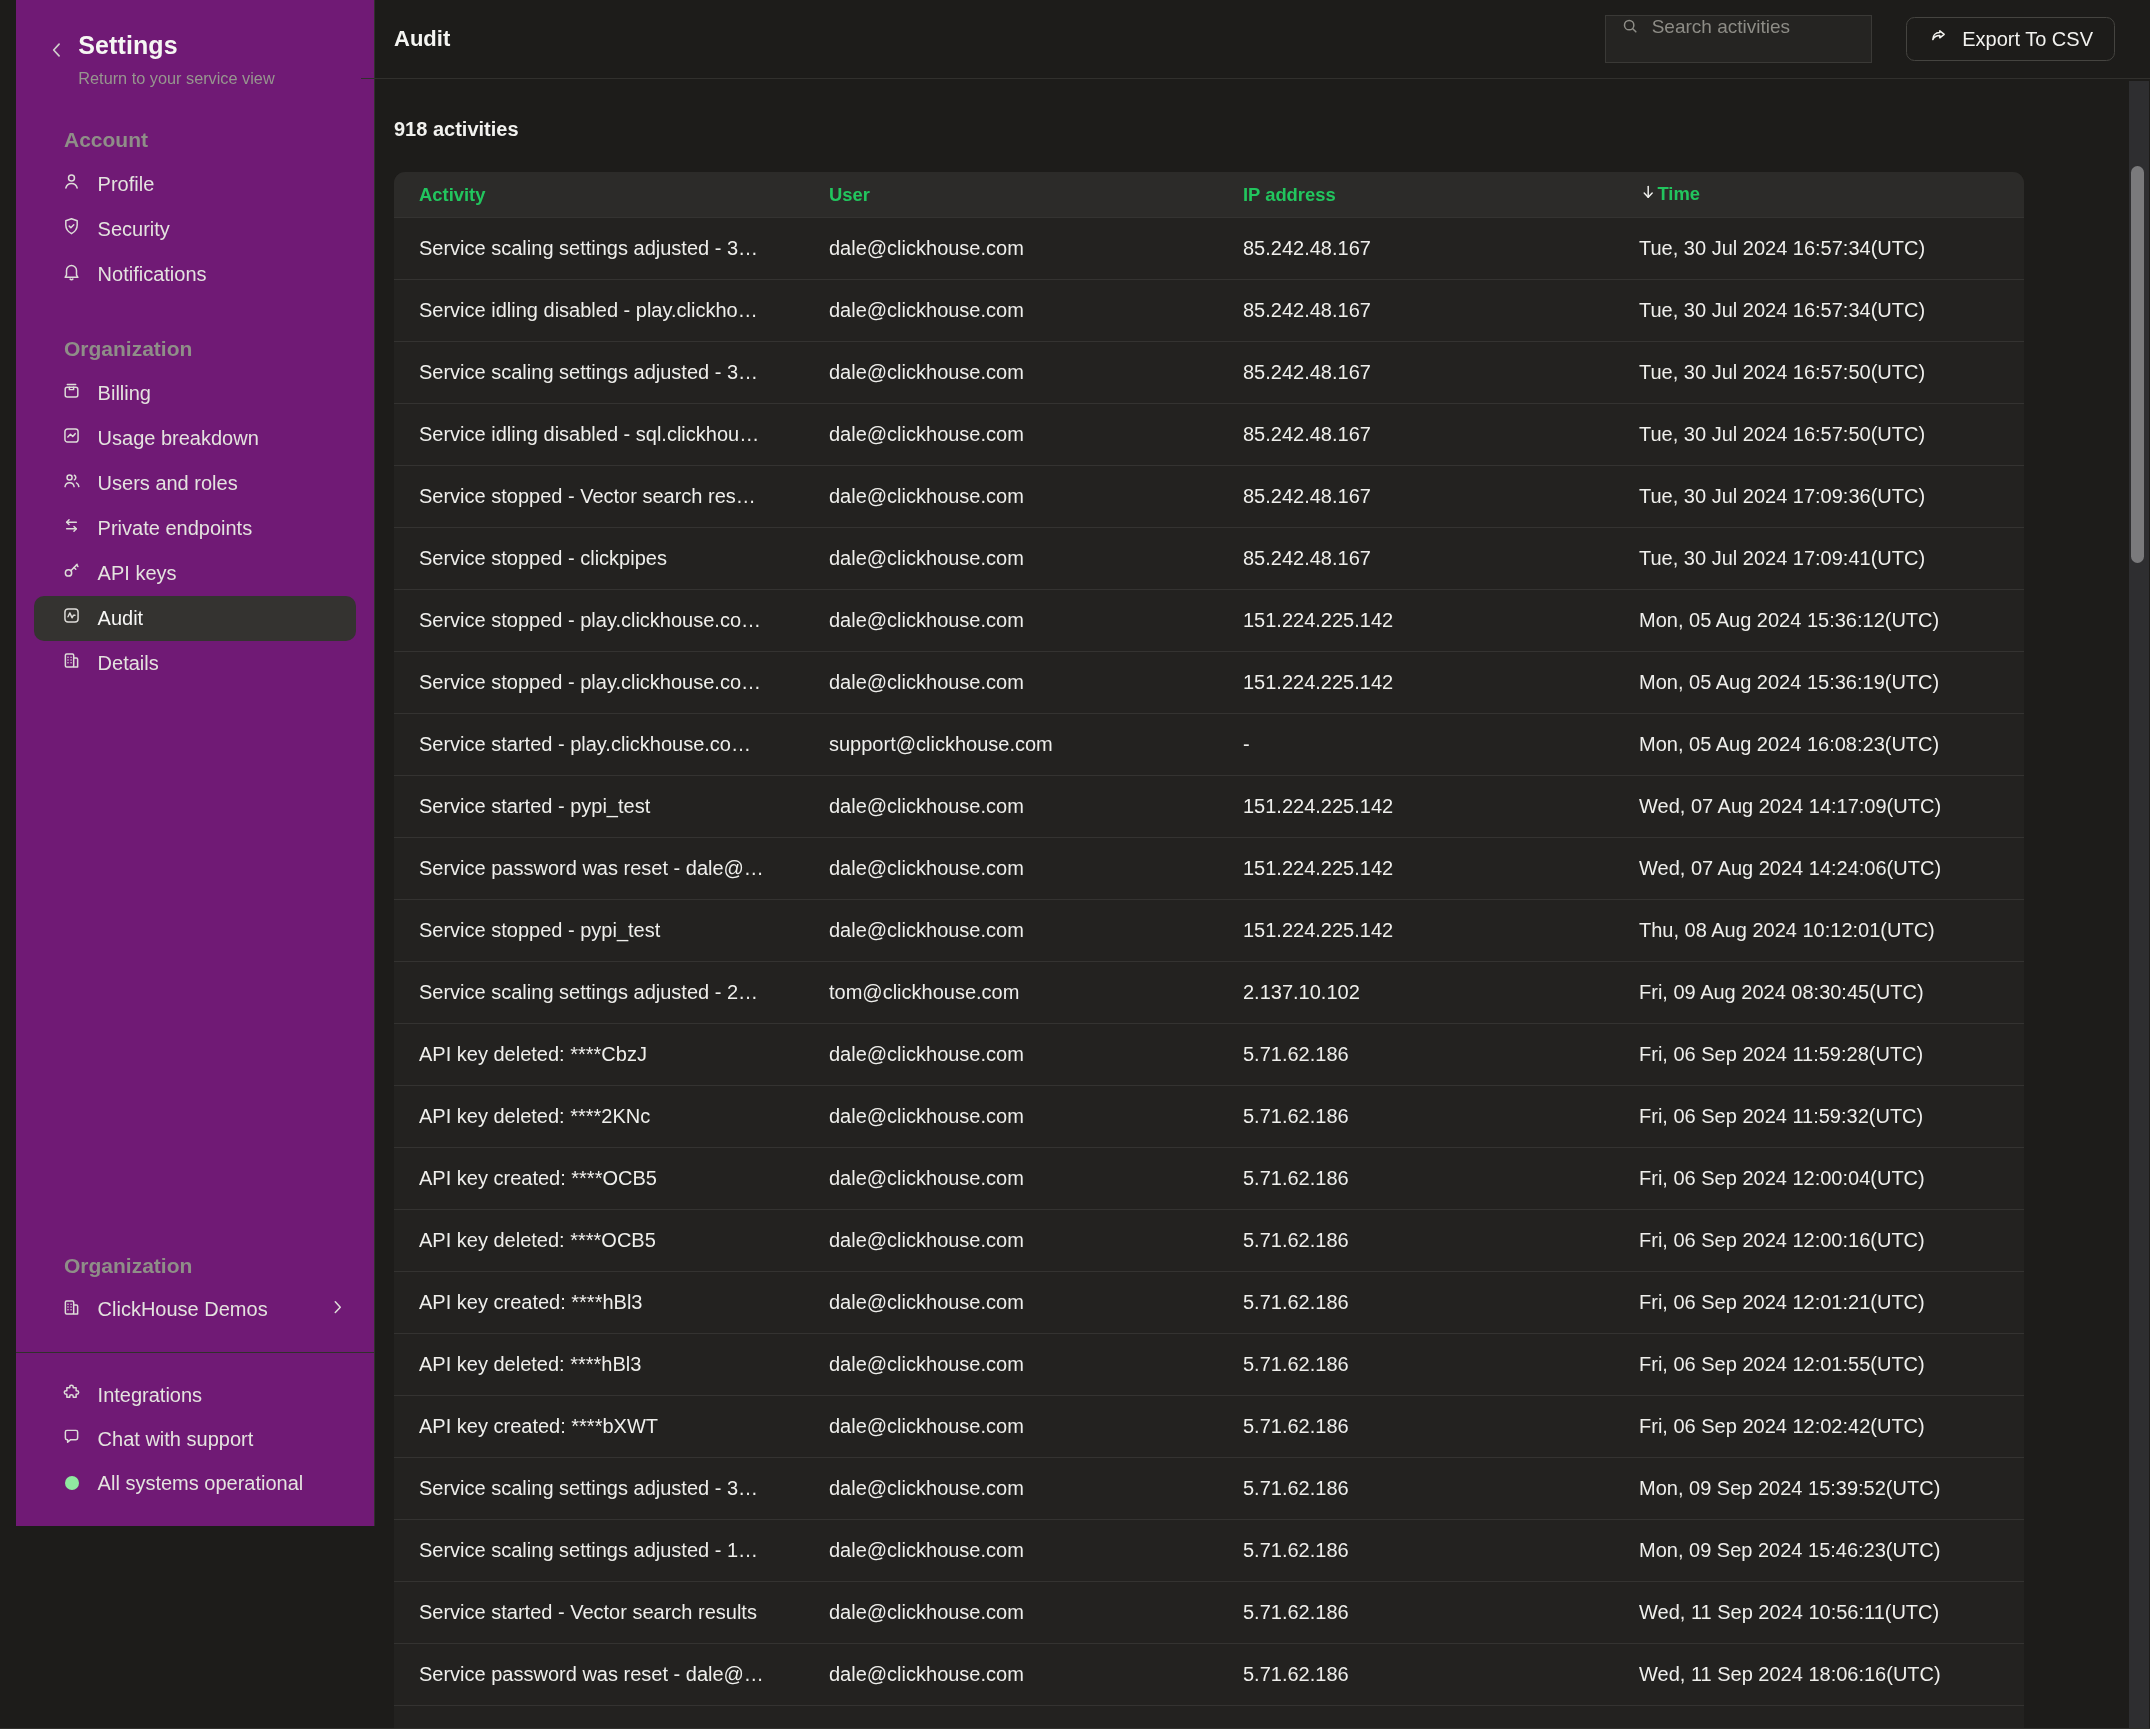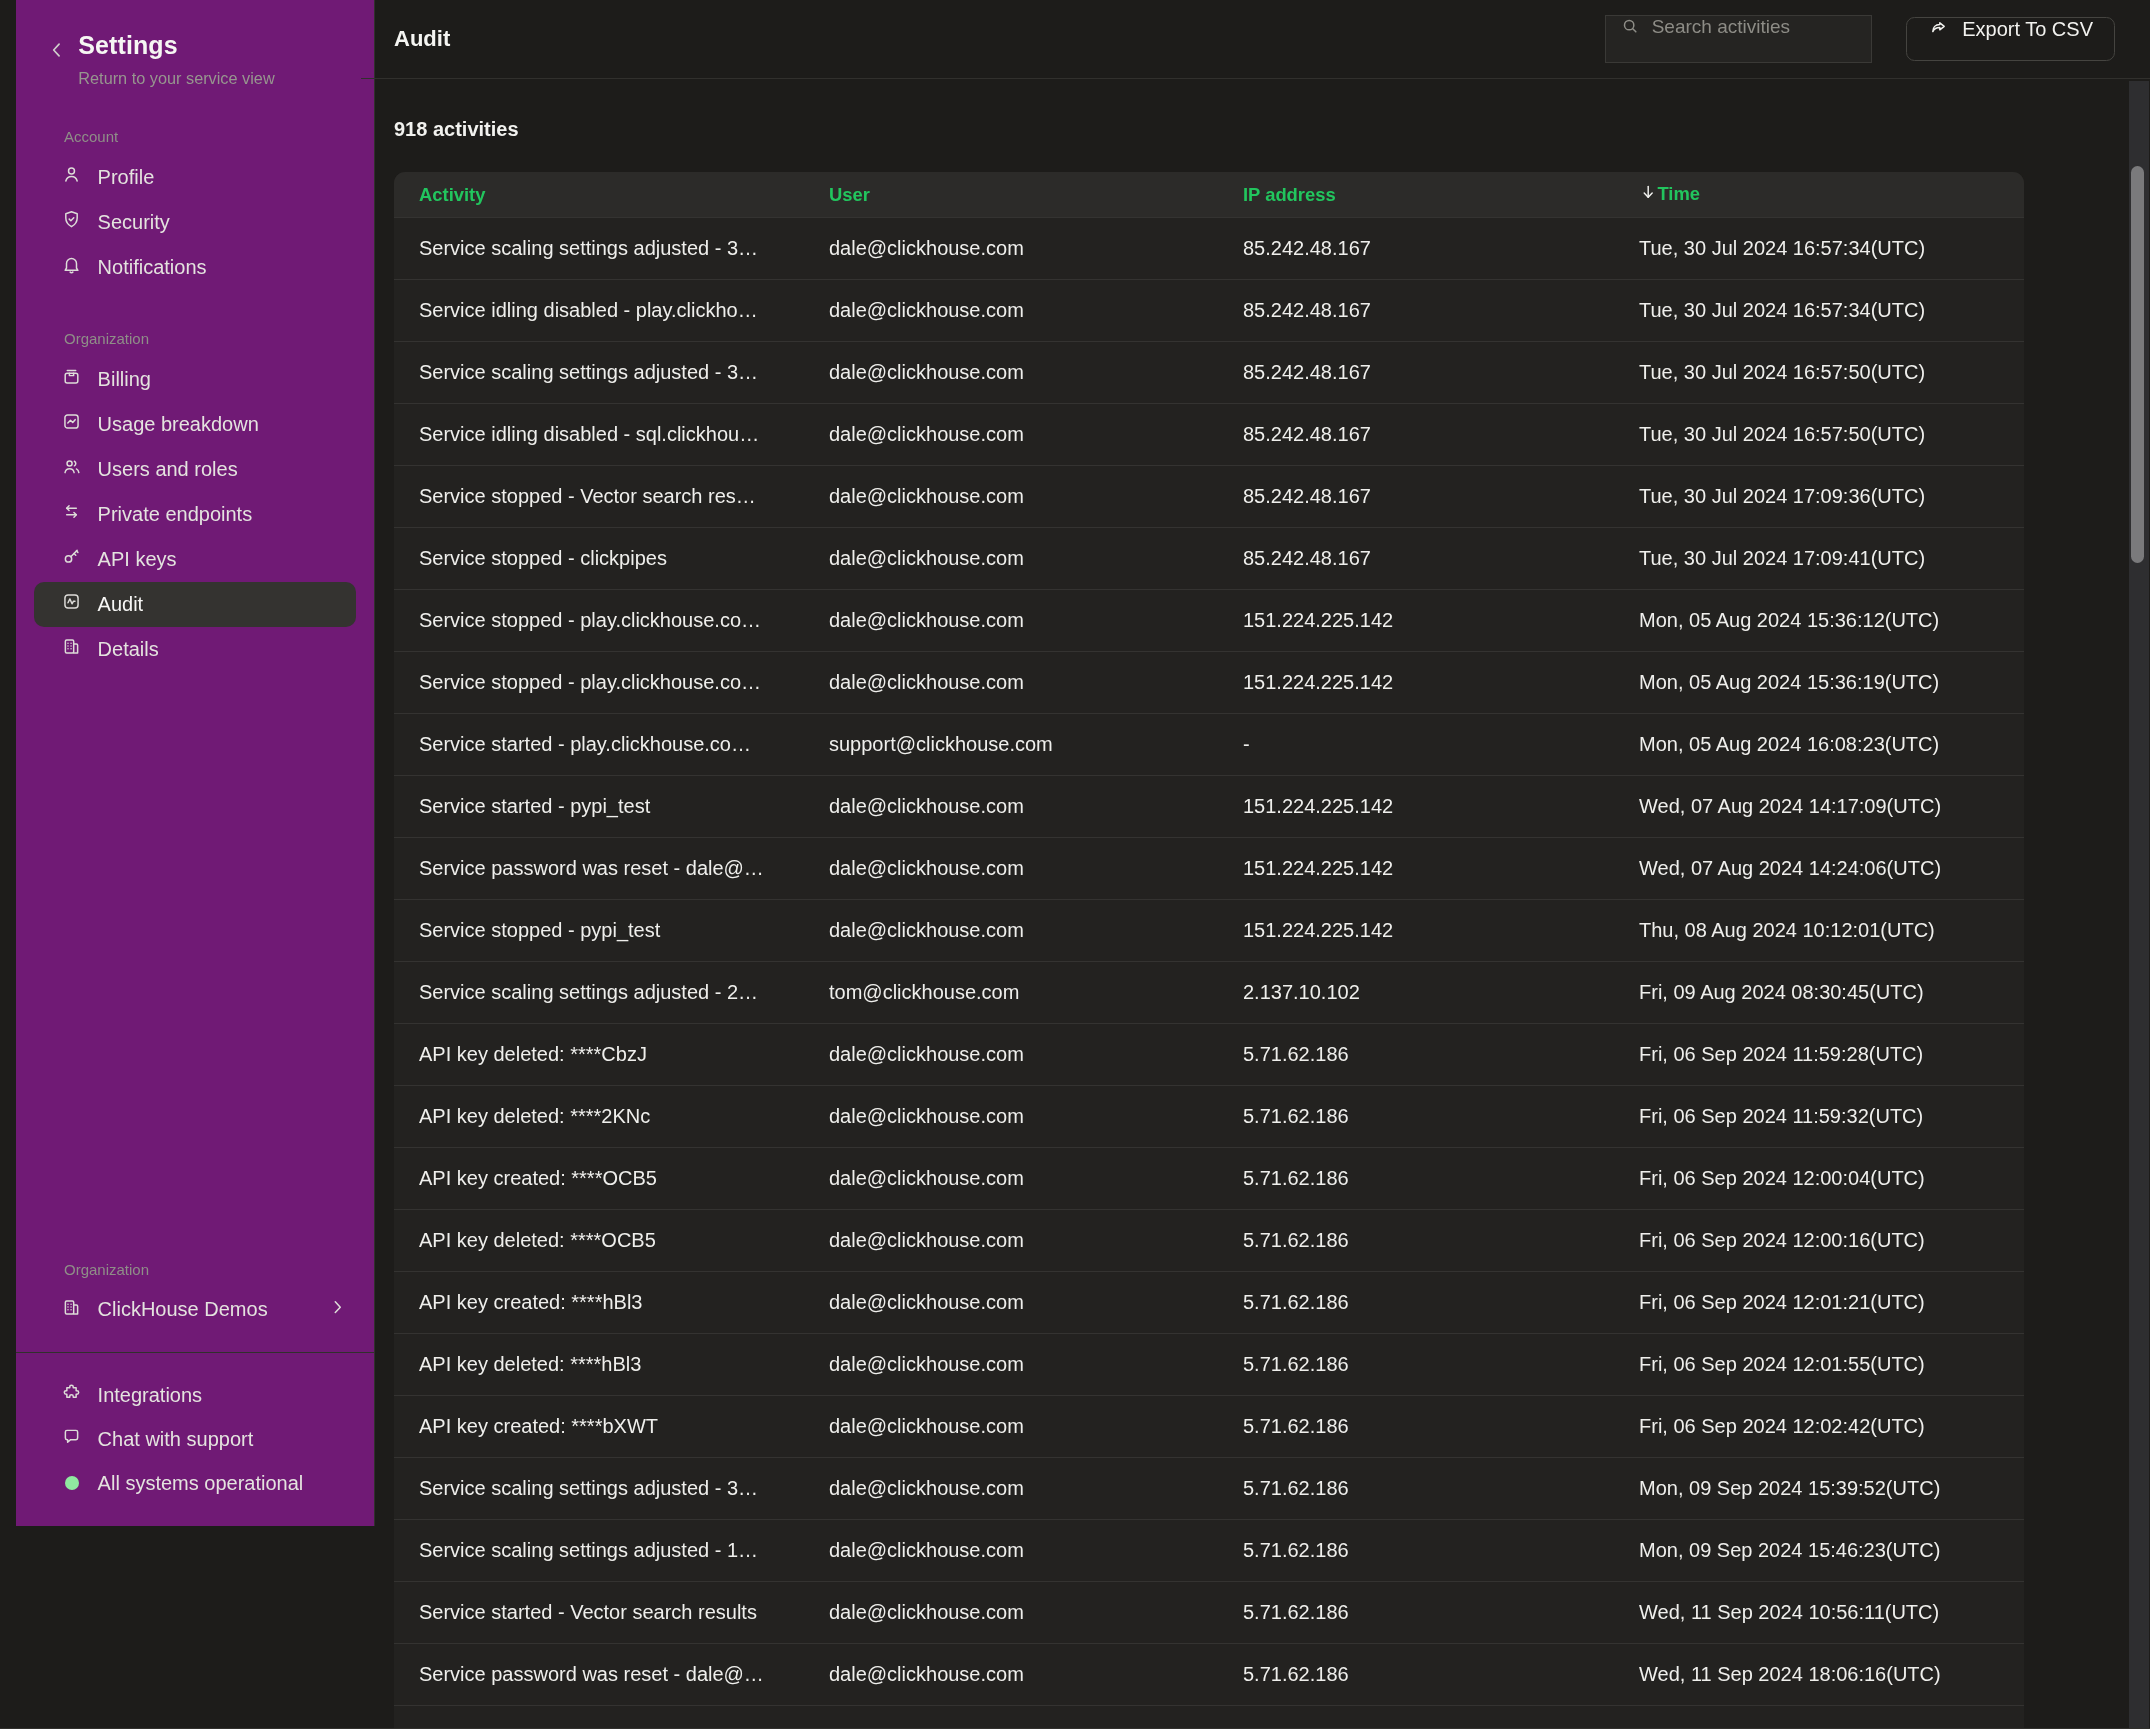--- a/index.html
+++ b/index.html
@@ -6,21 +6,21 @@
   html,body { width:2151px; height:1730px; background:#1d1c1a; overflow:hidden;
     font-family:"Liberation Sans", sans-serif; color:#ebebe7; }
 
   
   .sidebar { position:absolute; left:0; top:0; width:359px; height:1526px;
     background:#701a75; border-right:1.4px solid #31302d;margin-left:16px; }
   .side-head { display:flex; align-items:flex-start; gap:11.3px; padding:31px 17px 0 31px; }
   .back-ic { color:#cfcecb; margin-top:8.5px; flex:none; }
   .side-title { font-size:25px; font-weight:700; color:#f6f6f3; letter-spacing:0.1px; }
   .side-sub { font-size:16.3px; color:#97968f; margin-top:8.5px; }
-  .section-label { margin:40px 0 10px 48px; font-size:15px; font-weight:400; color:#8f8e88; }
+  .section-label { margin:40px 0 10px 48px; font-size:21px; font-weight:700; color:#8f8e88; }
   .side-items { padding:0 18px; }
   .side-item { height:45px; display:flex; align-items:center; gap:15.6px;
     padding:0 10px 0 27px; border-radius:10px; font-size:20px; color:#e4e3df; cursor:pointer; }
   .side-item svg { flex:none; color:#dddcd8; }
   .side-item.selected { background:#343330; color:#f7f7f5; }
   .side-bottom { position:absolute; left:0; bottom:0; width:100%; padding-bottom:21px; }
   .side-bottom .side-item { height:44px; }
   .side-divider { height:1.4px; background:#31302d; margin:20px 0; }
   .chev-right { margin-left:auto; color:#c9c8c4; }
   .status-dot { width:14px; height:14px; border-radius:50%; margin:0 3.5px; flex:none; }
@@ -28,21 +28,21 @@
   
   .topbar { position:absolute; left:361px; top:0; right:0; height:79px;
     display:flex; align-items:center; padding:0 35px 0 33px; border-bottom:1.4px solid #31302d; }
   .page-title { font-size:22px; font-weight:700; color:#f5f5f2; margin-right:auto; }
   .searchbox { width:267px; height:48px; background:#252422; border:1.4px solid #3a3936;
     border-radius:0; display:flex; align-items:flex-start; gap:11.3px; padding:0 14px; }
   .searchbox svg { color:#8f8e88; flex:none; }
   .searchbox input { flex:1; background:transparent; border:none; outline:none;
     font-family:"Liberation Sans", sans-serif; font-size:19px; color:#e8e8e4; }
   .searchbox input::placeholder { color:#8d8c86; }
-  .export-btn { margin-left:34px; height:44px; padding:0 21px; display:flex; 
+  .export-btn { margin-left:34px; height:44px; padding:0 21px; display:flex; align-items:center;
     gap:12.8px; background:transparent; border:1.4px solid #454440; border-radius:8.5px;
     color:#f2f2ef; font-family:"Liberation Sans", sans-serif; font-size:20px; cursor:pointer; }
 
   
   .main { position:absolute; left:361px; top:81px; right:0; bottom:0; padding-left:33px; overflow:hidden; }
   .count { margin-top:37px; font-size:20px; font-weight:700; color:#f2f2ef; }
   .table { width:1630px; margin-top:31px; border-radius:11.3px; overflow:hidden; background:#232220; }
   .thead { display:grid; grid-template-columns:435px 414px 396px 386px; height:45px;
     align-items:center; background:#2c2b29; }
   .thead .tcell { font-size:18.4px; font-weight:600; color:#22c55e; }

